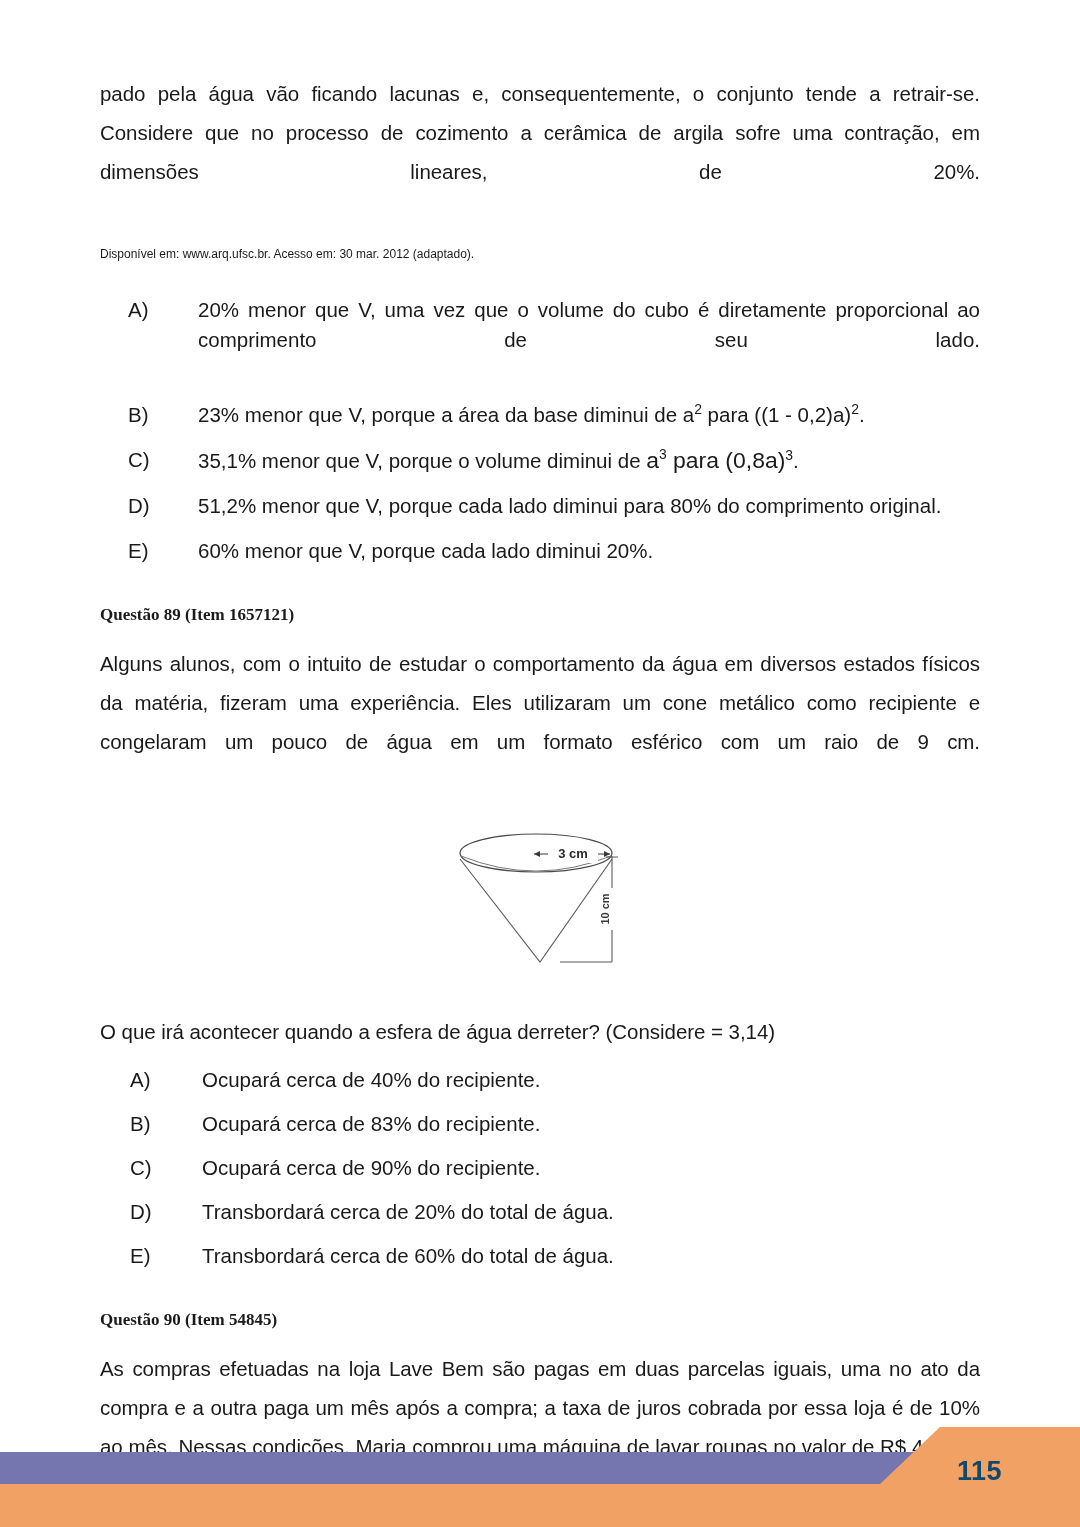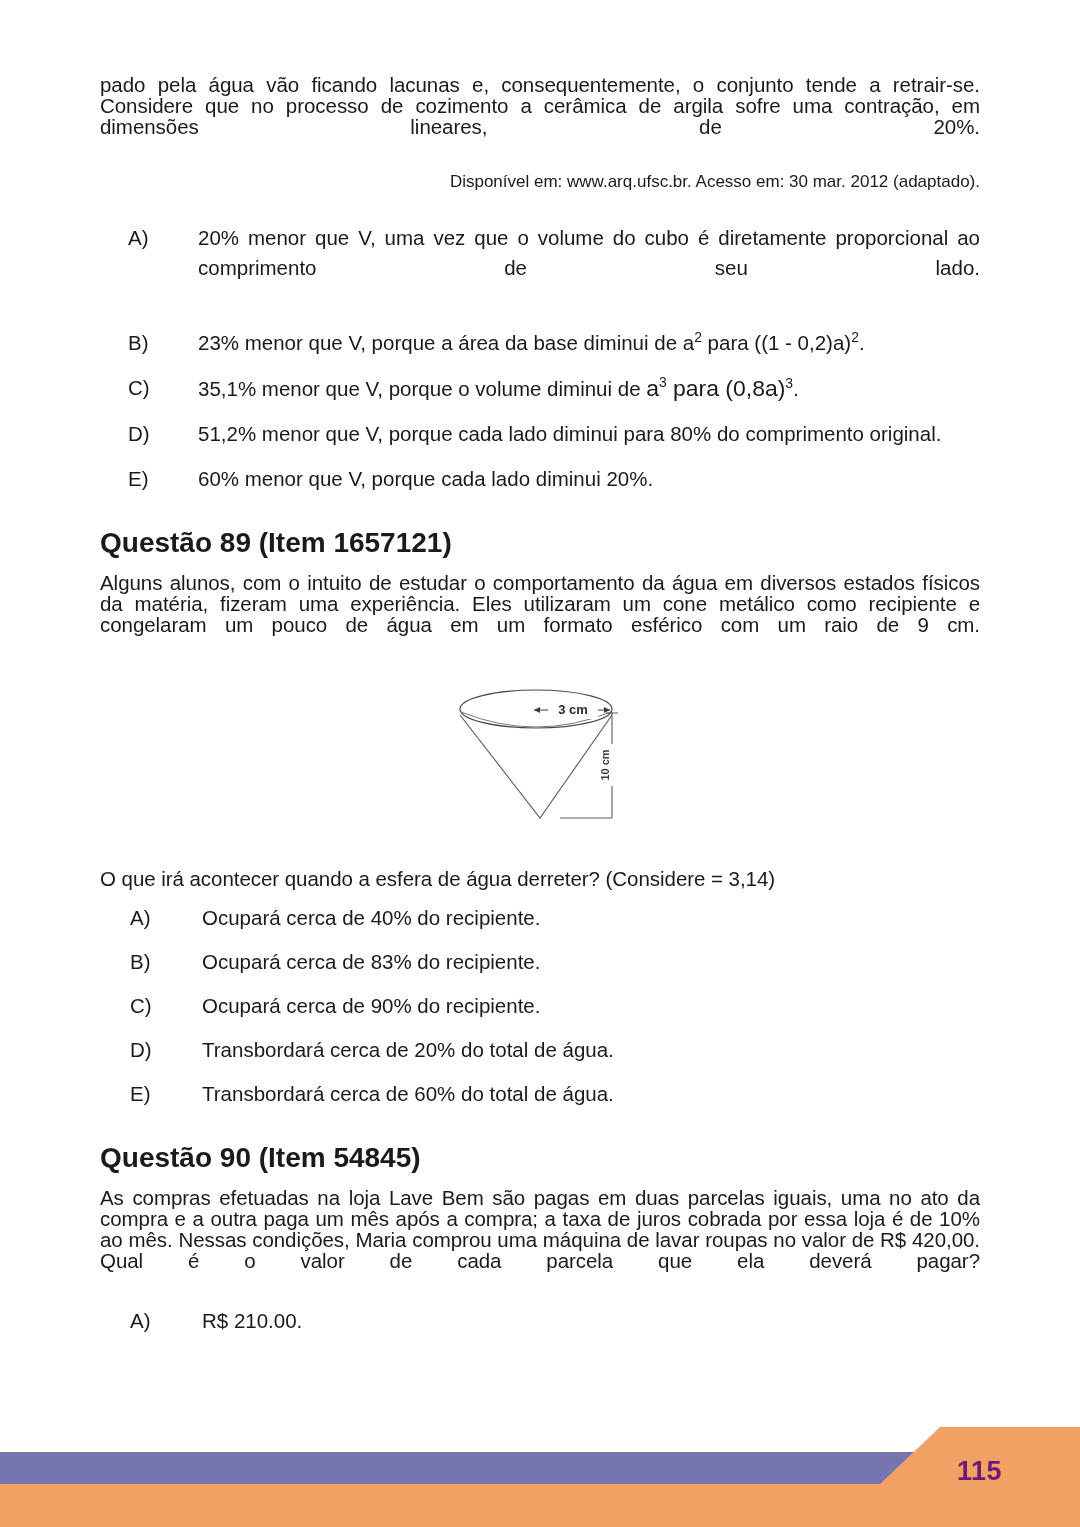--- a/index.html
+++ b/index.html
@@ -27,49 +27,50 @@
   .content {
     position: absolute;
     left: 100px;
     top: 74px;
     width: 880px;
   }
 
   
   .para {
     font-size: 20.5px;
-    line-height: 21px;
+    line-height: 39px;
     text-align: justify;
     text-justify: inter-word;
     margin: 0 0 0 0;
     letter-spacing: -0.05px;
   }
   .para.last-full::after {
     content: "";
     display: inline-block;
     width: 100%;
   }
 
   .source {
-    font-size: 17px;
+    font-size: 12px;
     line-height: 24px;
-    text-align: right;
+    text-align: left;
     margin-top: 12px;
     margin-bottom: 29px;
   }
 
   .gap-sm { height: 14px; }
   .gap-md { height: 26px; }
   .gap-lg { height: 34px; }
 
   .q-title {
-    font-size: 28px;
+    font-size: 17px;
     line-height: 30px;
     font-weight: bold;
     margin: 0;
+    font-family: Liberation Serif, serif;
   }
 
   
   .alts {
     margin: 0;
     padding: 0;
     list-style: none;
   }
   .alt {
     display: flex;
@@ -133,21 +134,21 @@
     height: 107px;
     overflow: hidden;
   }
   .footer svg { display: block; }
   .pagenum {
     position: absolute;
     right: 78px;
     top: 36px;
     font-size: 27px;
     font-weight: bold;
-    color: #701a75;
+    color: #0c4a6e;
     letter-spacing: 0.5px;
   }
 </style>
 </head>
 <body>
 
 <div class="page">
   <div class="content">
 
     <p class="para last-full">pado pela água vão ficando lacunas e, consequentemente, o conjunto tende a retrair-se. Considere que no processo de cozimento a cerâmica de argila sofre uma contração, em dimensões lineares, de 20%.</p>

